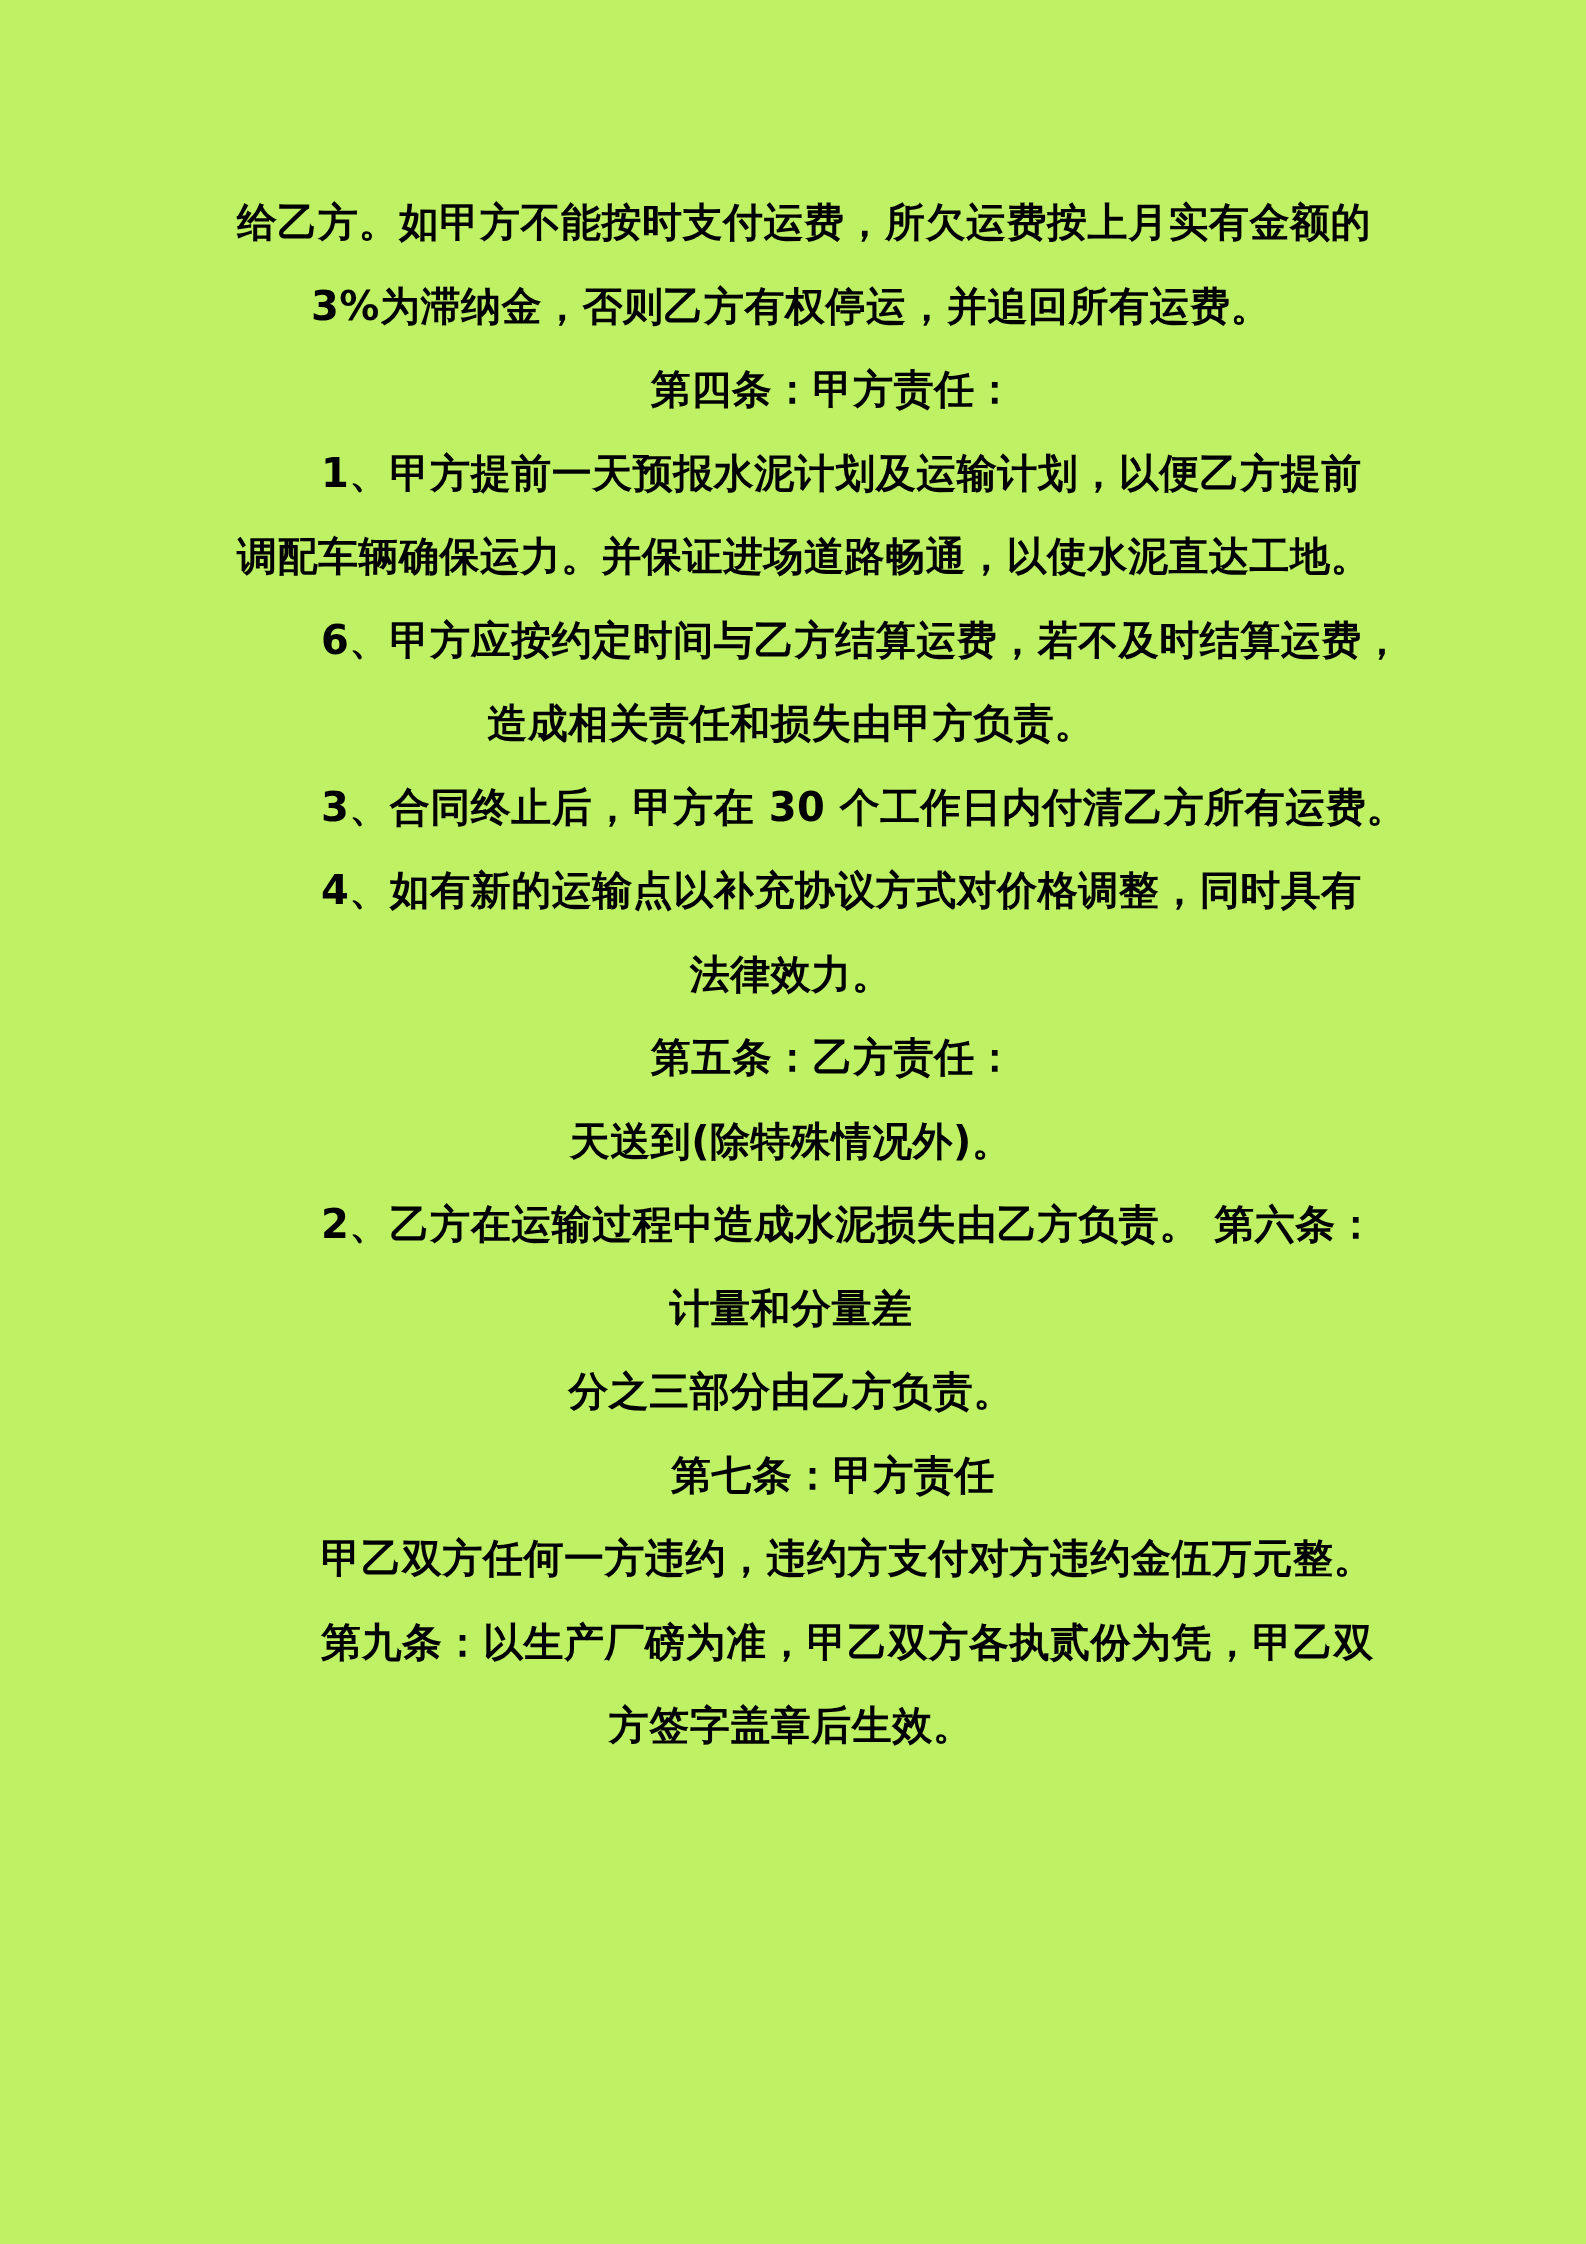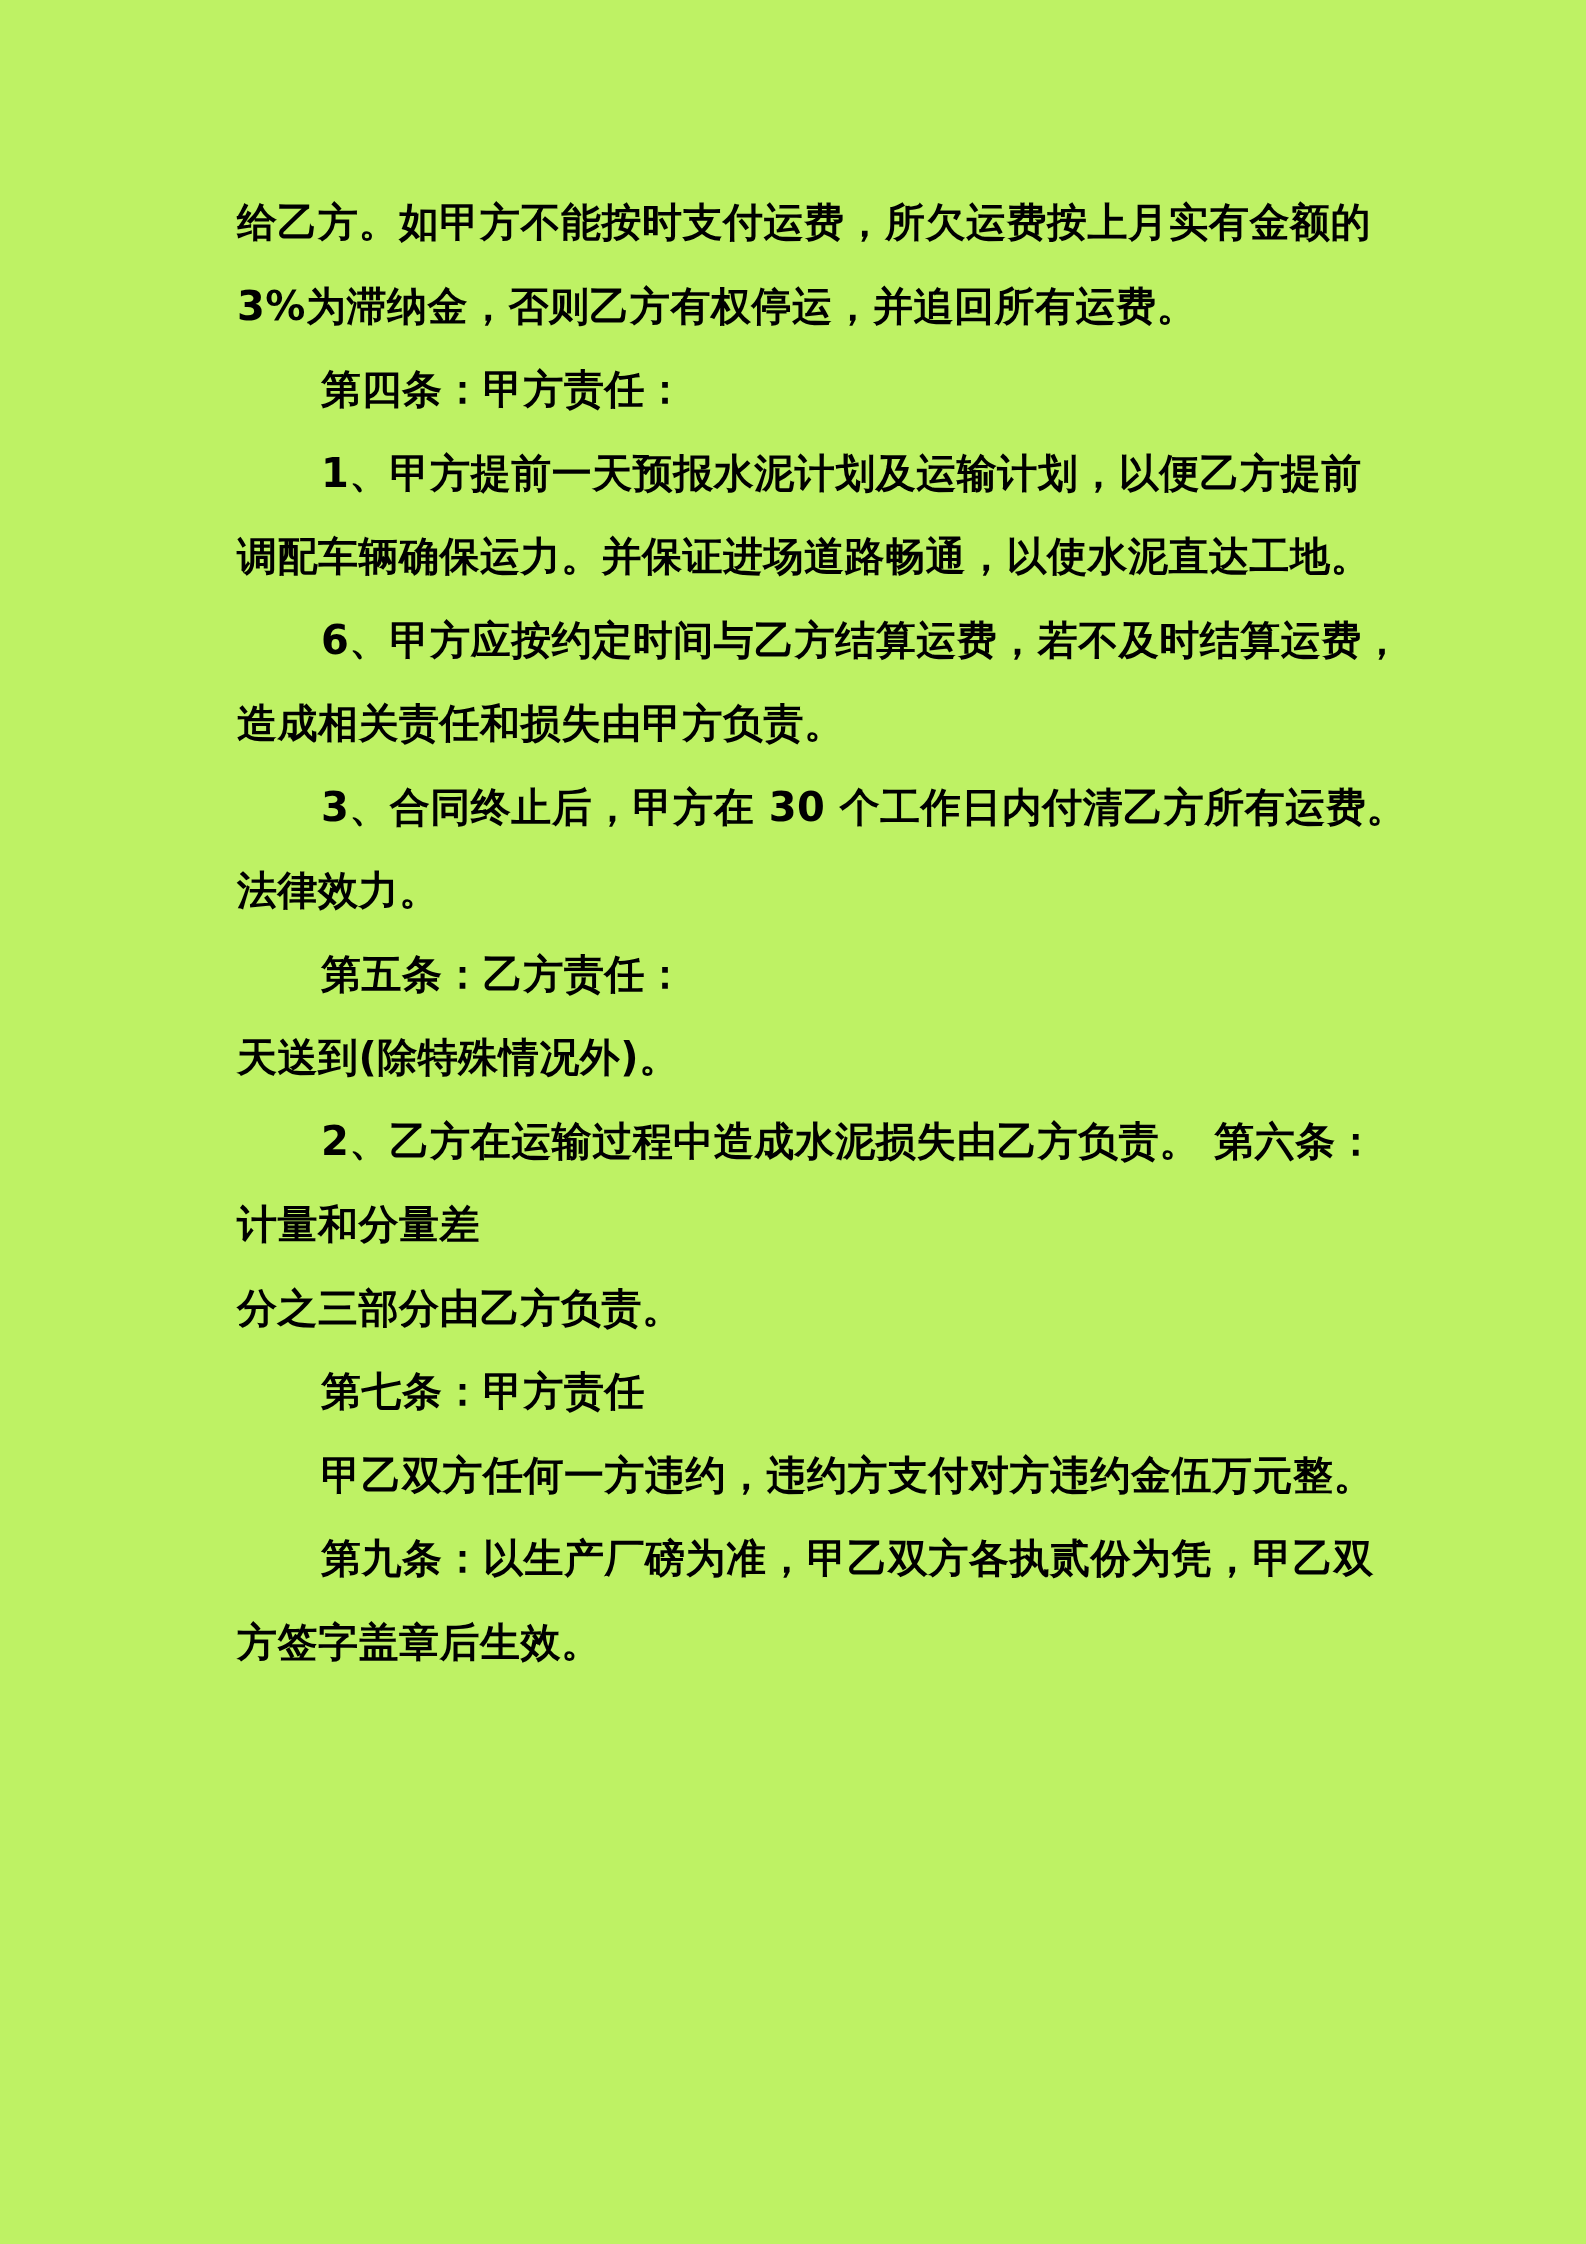--- a/index.html
+++ b/index.html
@@ -23,20 +23,21 @@
     color: #000000;
   }
   .text-line {
     height: 83.5px;
     line-height: 83.5px;
     font-size: 40px;
     font-weight: 700;
     color: #000000;
     white-space: pre;       
     letter-spacing: 0.5px;
+    text-align: center;
   }
   .text-line.indent {
     text-indent: 84px;      
   }
   .text-line.flush {
     text-align: justify;
     text-align-last: justify; 
   }
 </style>
 </head>
@@ -45,20 +46,21 @@
 <div class="page">
   <div class="doc-body" style="color: rgb(0, 0, 0);">
       <div class="text-line flush">给乙方。如甲方不能按时支付运费，所欠运费按上月实有金额的</div>
       <div class="text-line">3%为滞纳金，否则乙方有权停运，并追回所有运费。</div>
       <div class="text-line indent">第四条：甲方责任：</div>
       <div class="text-line indent flush">1、甲方提前一天预报水泥计划及运输计划，以便乙方提前</div>
       <div class="text-line flush">调配车辆确保运力。并保证进场道路畅通，以使水泥直达工地。</div>
       <div class="text-line indent flush">6、甲方应按约定时间与乙方结算运费，若不及时结算运费，</div>
       <div class="text-line">造成相关责任和损失由甲方负责。</div>
       <div class="text-line indent flush">3、合同终止后，甲方在 30 个工作日内付清乙方所有运费。</div>
+      <div class="text-line indent flush">4、如有新的运输点以补充协议方式对价格调整，同时具有</div>
       <div class="text-line">法律效力。</div>
       <div class="text-line indent">第五条：乙方责任：</div>
       <div class="text-line">天送到(除特殊情况外)。</div>
       <div class="text-line indent flush">2、乙方在运输过程中造成水泥损失由乙方负责。 第六条：</div>
       <div class="text-line">计量和分量差</div>
       <div class="text-line">分之三部分由乙方负责。</div>
       <div class="text-line indent">第七条：甲方责任</div>
       <div class="text-line indent flush">甲乙双方任何一方违约，违约方支付对方违约金伍万元整。</div>
       <div class="text-line indent flush">第九条：以生产厂磅为准，甲乙双方各执贰份为凭，甲乙双</div>
       <div class="text-line">方签字盖章后生效。</div>

